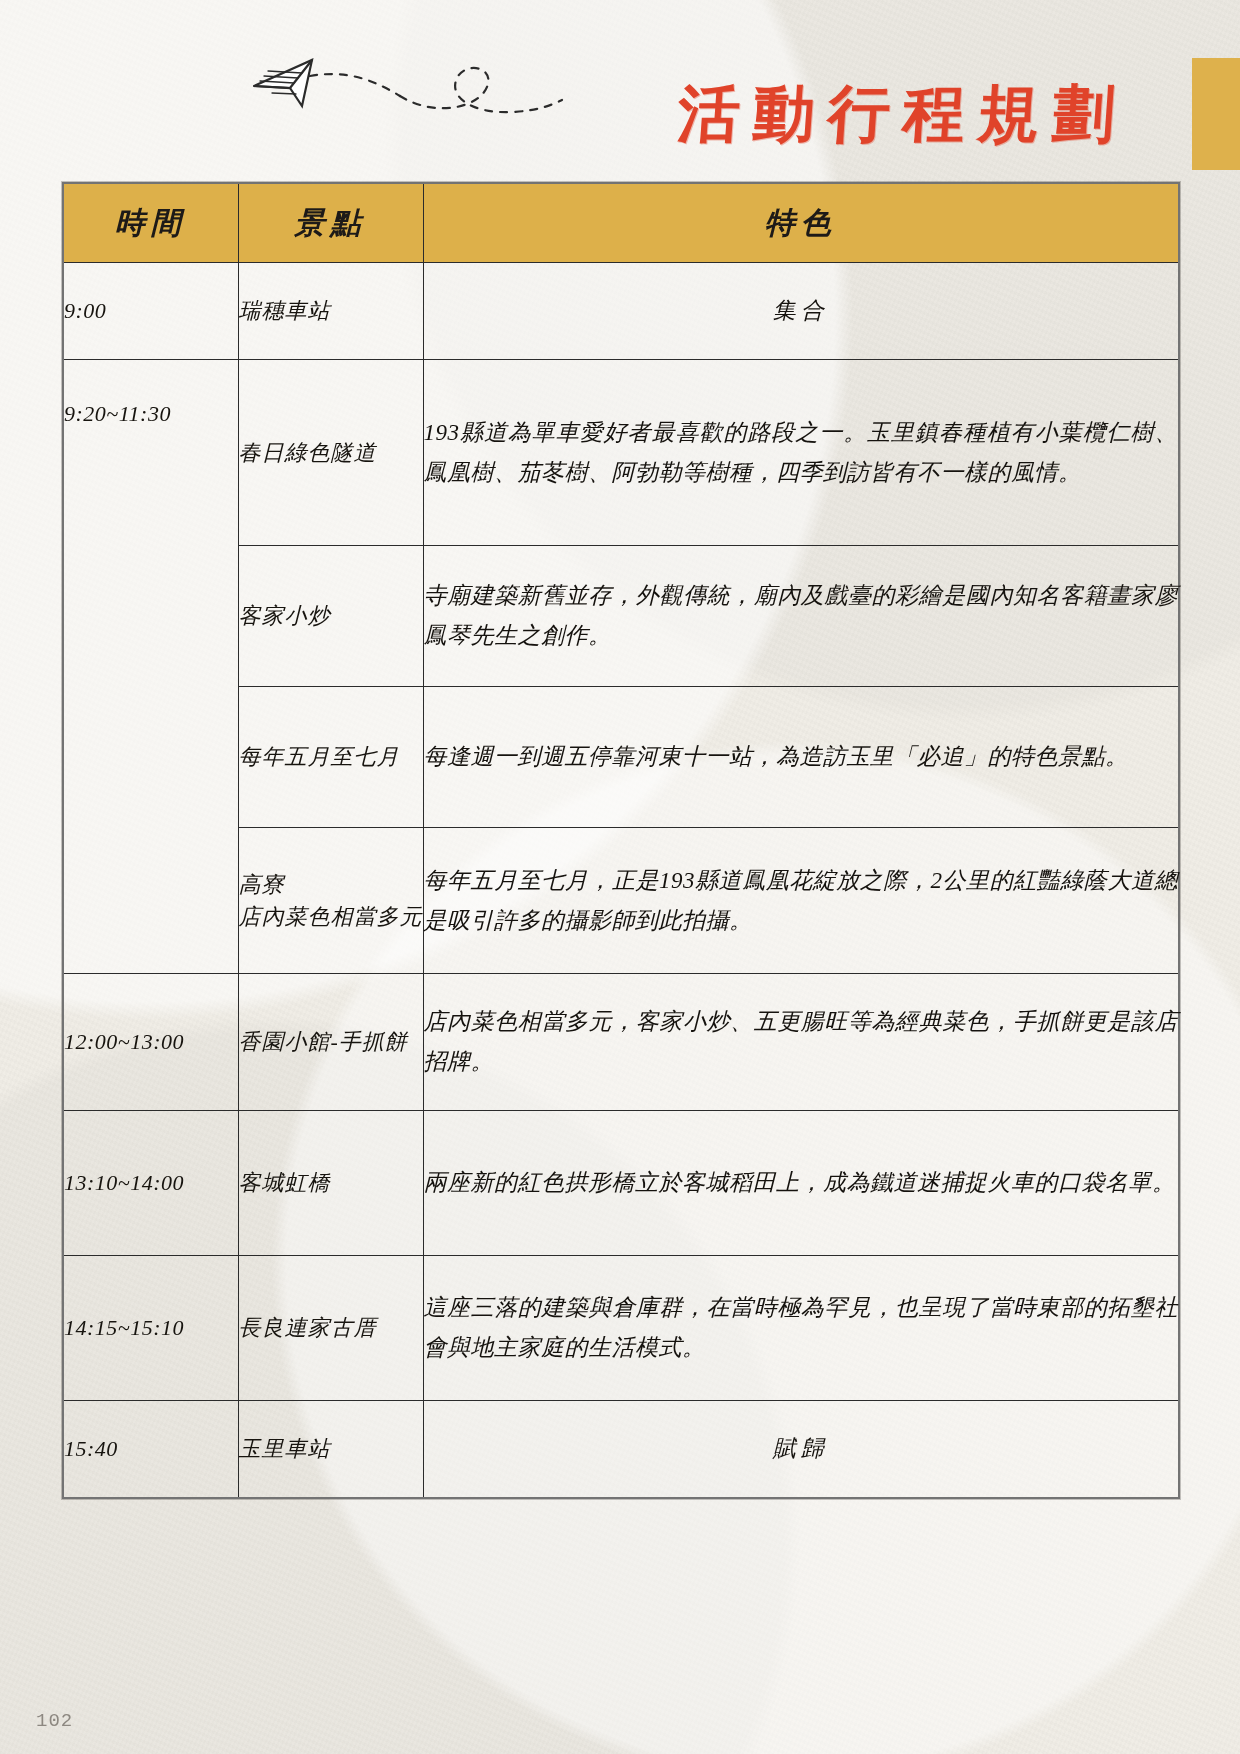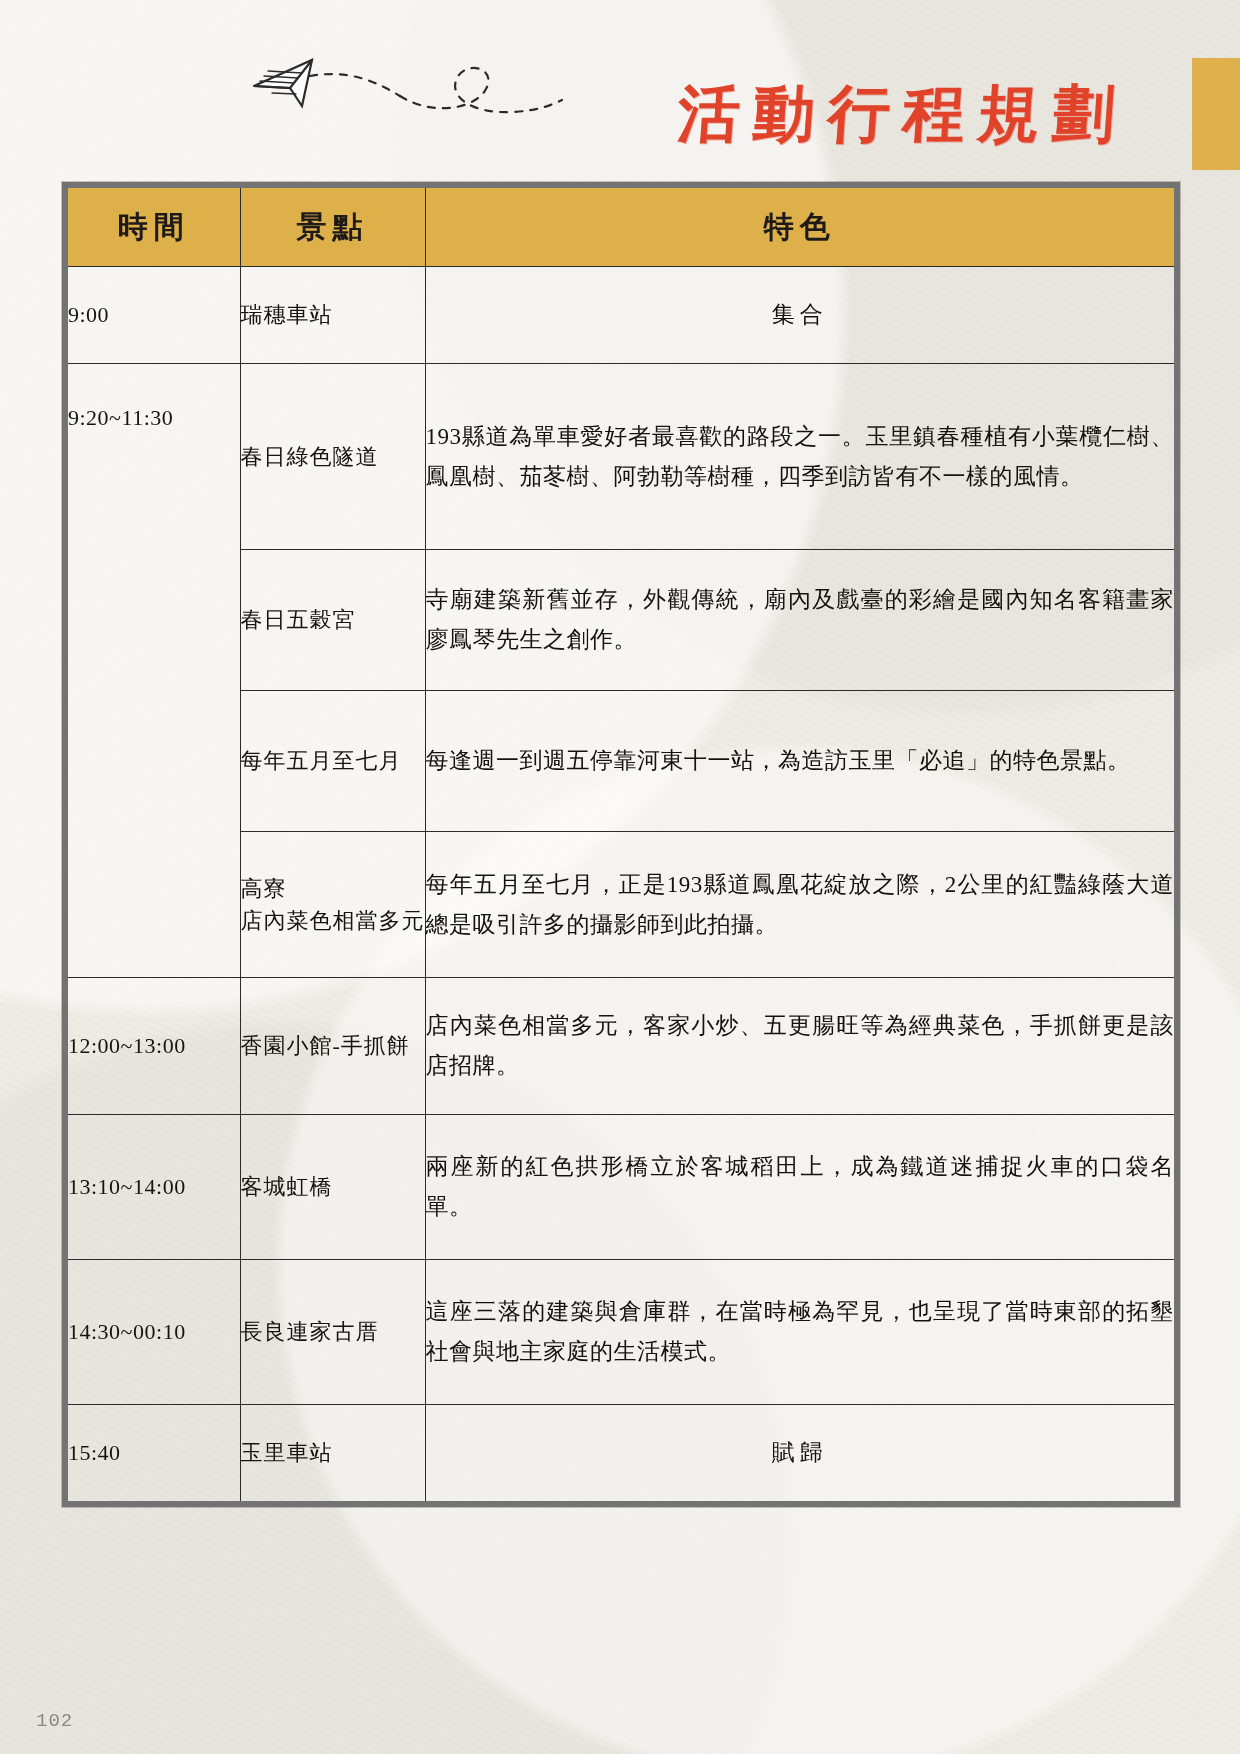--- a/index.html
+++ b/index.html
@@ -81,22 +81,23 @@
     table-layout: fixed;
   }
   table.schedule th,
   table.schedule td {
     border: 1px solid #2b2b2b;
     padding: 0;
     vertical-align: middle;
   }
   
   table.schedule {
-    border: 6px solid #737373;
+    border: 2px solid #737373;
     box-shadow: 0 0 0 1px rgba(35,31,29,0.25);
+    font-style: italic;
   }
   thead th {
     background: #ddb04a;
     height: 78px;
     font-size: 30px;
     font-weight: bold;
     color: #1d1a18;
     letter-spacing: 6px;
     text-align: center;
     border-bottom: 2px solid #231f1d;
@@ -197,21 +198,21 @@
         <td class="feat-cell center">集合</td>
       </tr>
 
       <tr>
         <td class="time-cell rowspan-time" rowspan="4" style="vertical-align:top;padding-top:38px">9:20~11:30</td>
         <td class="spot-cell" style="height:185px">春日綠色隧道</td>
         <td class="feat-cell">193縣道為單車愛好者最喜歡的路段之一。玉里鎮春種植有小葉欖仁樹、鳳凰樹、茄苳樹、阿勃勒等樹種，四季到訪皆有不一樣的風情。</td>
       </tr>
 
       <tr class="group-inner">
-        <td class="spot-cell" style="height:140px">春日五穀宮</td>
+        <td class="spot-cell" style="height:140px">客家小炒</td>
         <td class="feat-cell">寺廟建築新舊並存，外觀傳統，廟內及戲臺的彩繪是國內知名客籍畫家廖鳳琴先生之創作。</td>
       </tr>
 
       <tr class="group-inner">
         <td class="spot-cell" style="height:140px">每年五月至七月</td>
         <td class="feat-cell">每逢週一到週五停靠河東十一站，為造訪玉里「必追」的特色景點。</td>
       </tr>
 
       <tr class="group-inner">
         <td class="spot-cell" style="height:145px;white-space:pre-line">高寮
@@ -225,21 +226,21 @@
         <td class="feat-cell">店內菜色相當多元，客家小炒、五更腸旺等為經典菜色，手抓餅更是該店招牌。</td>
       </tr>
 
       <tr class="row-sep">
         <td class="time-cell" style="height:144px">13:10~14:00</td>
         <td class="spot-cell">客城虹橋</td>
         <td class="feat-cell">兩座新的紅色拱形橋立於客城稻田上，成為鐵道迷捕捉火車的口袋名單。</td>
       </tr>
 
       <tr class="row-sep">
-        <td class="time-cell" style="height:144px">14:30~00:10</td>
+        <td class="time-cell" style="height:144px">14:15~15:10</td>
         <td class="spot-cell">長良連家古厝</td>
         <td class="feat-cell">這座三落的建築與倉庫群，在當時極為罕見，也呈現了當時東部的拓墾社會與地主家庭的生活模式。</td>
       </tr>
 
       <tr class="row-sep">
         <td class="time-cell" style="height:96px">15:40</td>
         <td class="spot-cell">玉里車站</td>
         <td class="feat-cell center">賦歸</td>
       </tr>
 

